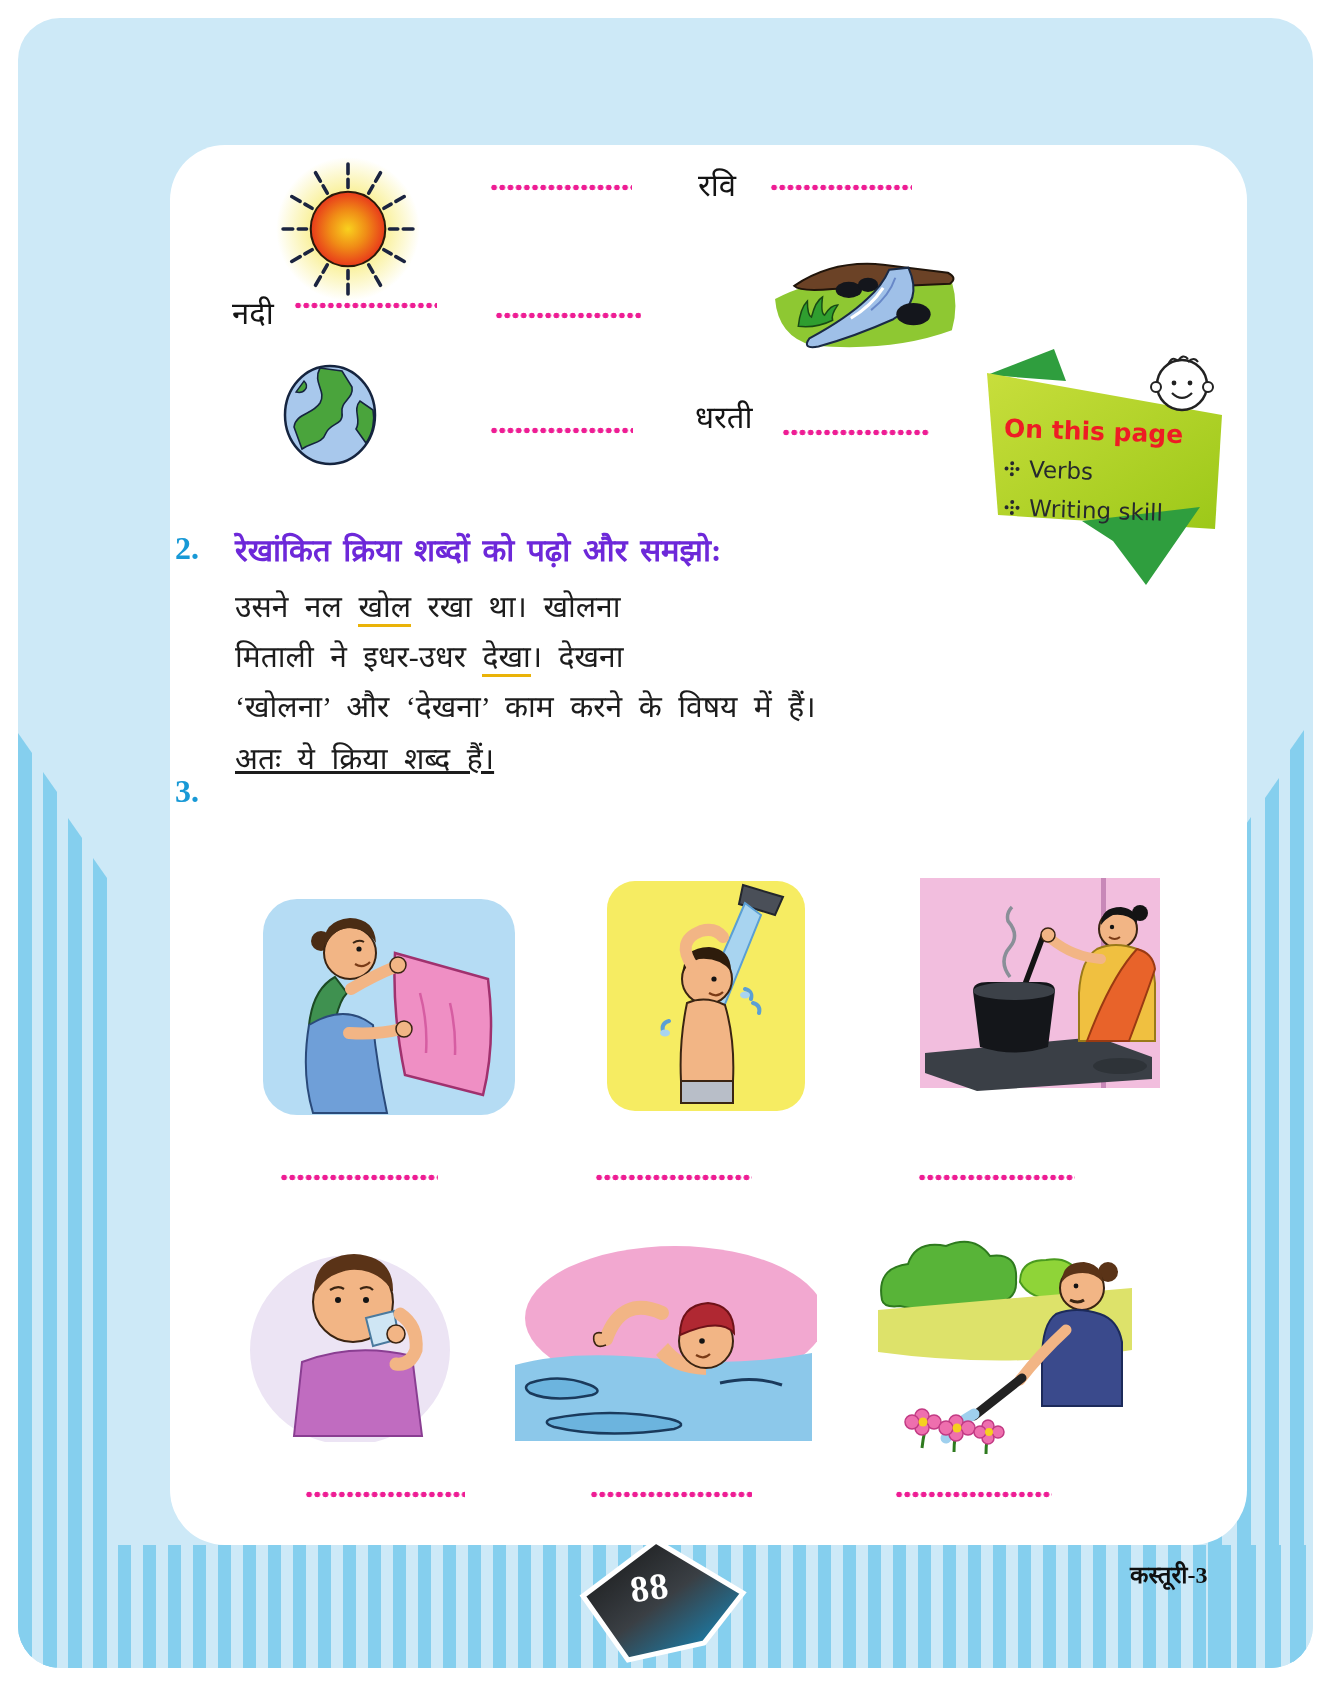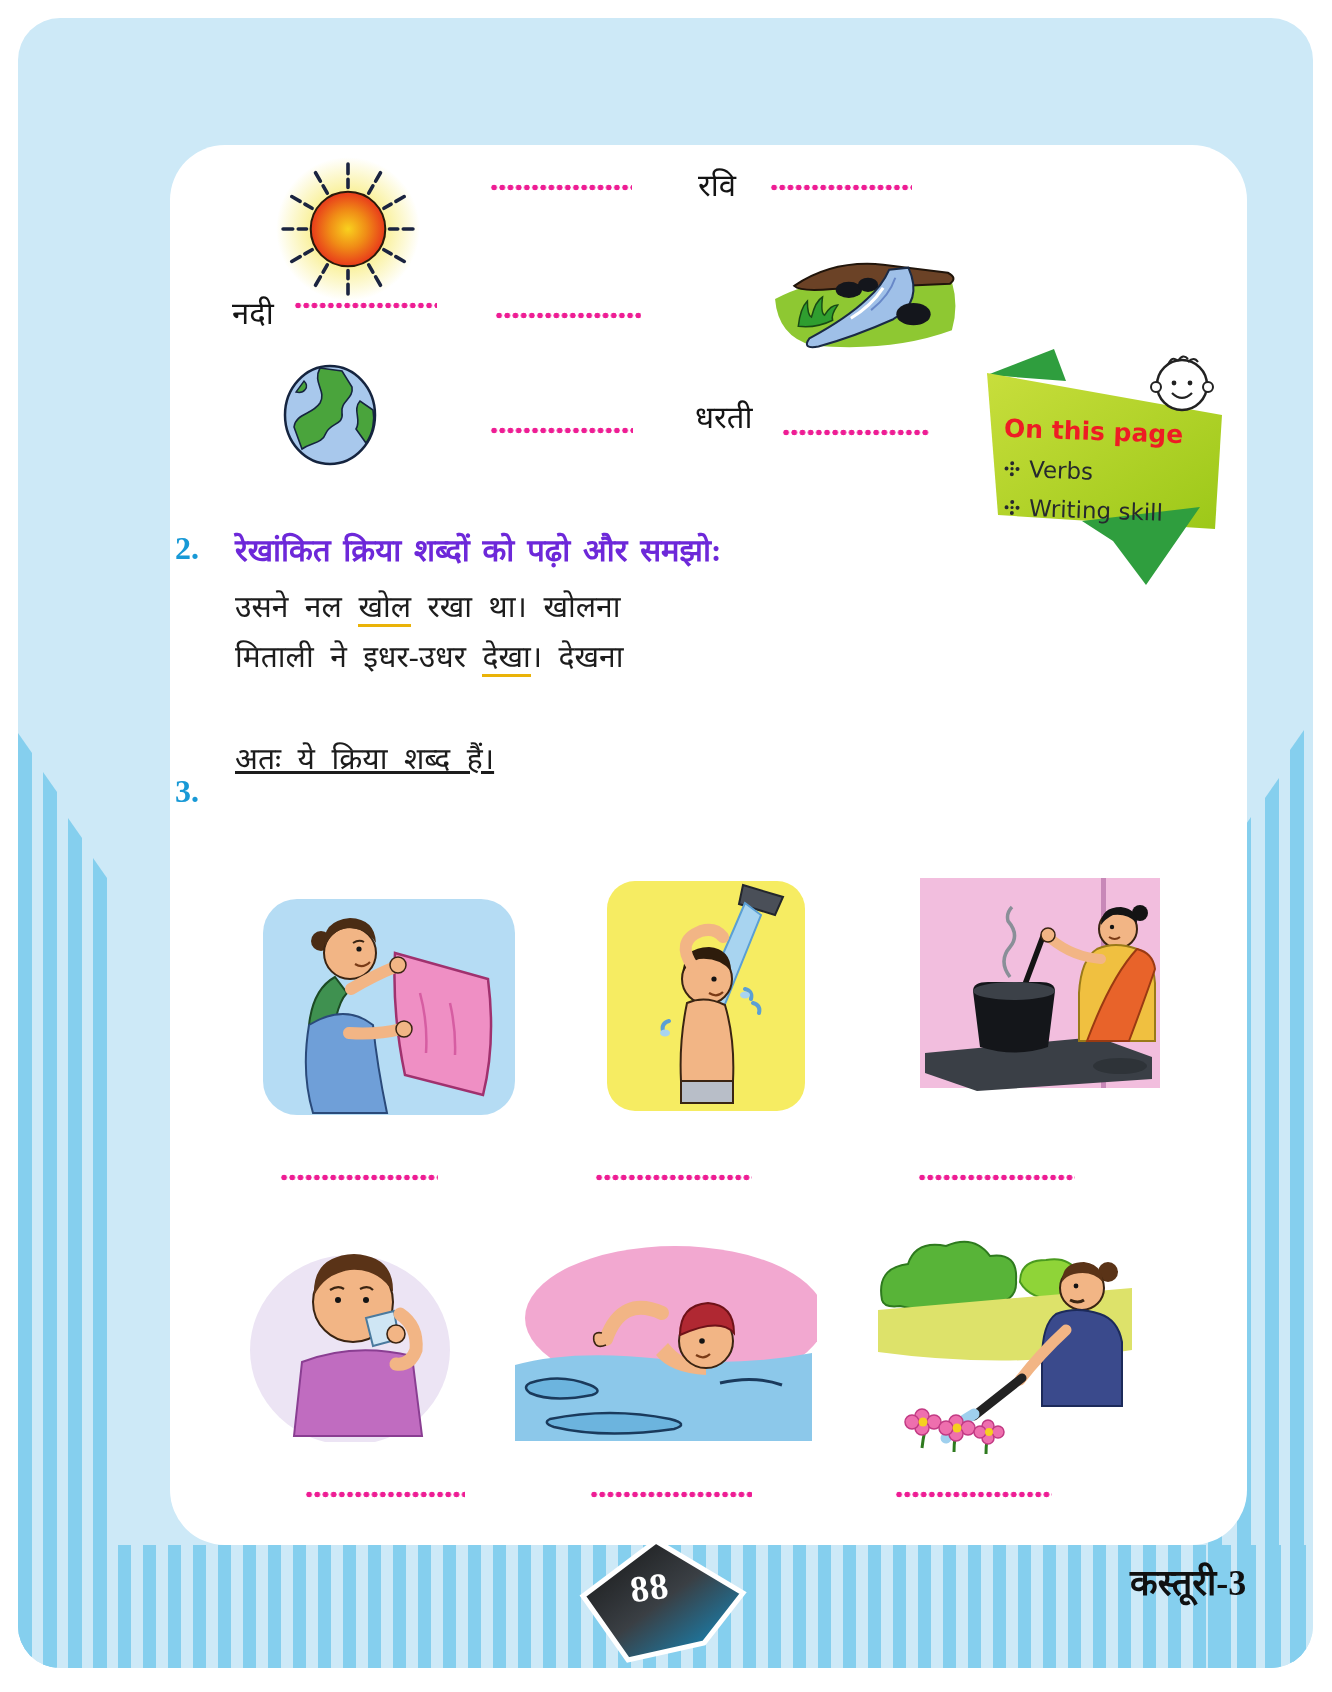--- a/index.html
+++ b/index.html
@@ -24,21 +24,21 @@
   .bodyline{position:absolute;font-size:30px;color:#1c1c1c;word-spacing:9px;white-space:nowrap;}
   .uword{border-bottom:3px solid #eab308;padding-bottom:1px;}
   .note{position:absolute;left:645px;top:432px;width:300px;padding:10px 14px;
         background:#f8d5e7;border:2.5px solid #231f20;border-radius:18px;
         font-size:26px;color:#141414;line-height:40px;word-spacing:6px;text-align:justify;}
   .banner{position:absolute;left:762px;top:190px;width:300px;height:255px;}
   .banner-title{position:absolute;left:72px;top:82px;color:#ee1c24;font-weight:bold;
         font-size:25px;font-family:"DejaVu Sans",sans-serif;white-space:nowrap;transform:rotate(2deg);}
   .banner-item{position:absolute;display:flex;align-items:center;gap:9px;
         font-size:23px;color:#26292e;font-family:"DejaVu Sans",sans-serif;white-space:nowrap;transform:rotate(2deg);}
-  .footer-book{position:absolute;left:1112px;top:1539px;z-index:3;font-size:36px;color:#101010;
+  .footer-book{position:absolute;left:1112px;top:1539px;z-index:3;font-size:24px;color:#101010;
         font-weight:600;white-space:nowrap;}
   .badge{position:absolute;left:560px;top:1520px;z-index:3;width:170px;height:150px;}
   .badge-num{position:absolute;left:52px;top:28px;color:#ffffff;font-size:37px;font-weight:bold;
         transform:rotate(-8deg);letter-spacing:1px;}
   .pic{position:absolute;}
   svg{display:block;}
 </style>
 </head>
 <body>
 
@@ -167,20 +167,21 @@
           <circle cx="8" cy="8" r="1.6" fill="#26292e"></circle>
         </svg>
         <span>Writing skill</span>
       </div>
     </div>
 
     <div class="qnum" style="left:5px;top:385px;">2.</div>
     <div class="qhead" style="left:65px;top:383px;">रेखांकित क्रिया शब्दों को पढ़ो और समझो:</div>
     <div class="bodyline" style="left:65px;top:440px;"><span>उसने नल </span><span class="uword">खोल</span><span> रखा था। खोलना</span></div>
     <div class="bodyline" style="left:65px;top:490px;"><span>मिताली ने इधर-उधर </span><span class="uword">देखा</span><span>। देखना</span></div>
+    <div class="bodyline" style="left:65px;top:540px;">‘खोलना’ और ‘देखना’ काम करने के विषय में हैं।</div>
     <div class="bodyline" style="left:65px;top:592px;text-decoration:underline;">अतः ये क्रिया शब्द हैं।</div>
 
 
     <div class="qnum" style="left:5px;top:628px;">3.</div>
 
     <div class="pic" style="left:85px;top:738px;width:285px;height:240px;">
       <svg viewBox="0 0 285 240" width="285" height="240">
         <rect x="8" y="16" width="252" height="216" rx="34" fill="#b5dcf4"></rect>
         <path d="M140,70 L233,96 Q241,160 228,212 L150,192 Q137,130 140,70 Z" fill="#ef8fc4" stroke="#a0316e" stroke-width="2.5"></path>
         <path d="M165,110 q8,30 6,60 M195,120 q6,26 5,52" stroke="#d65da2" stroke-width="2.5" fill="none"></path>

